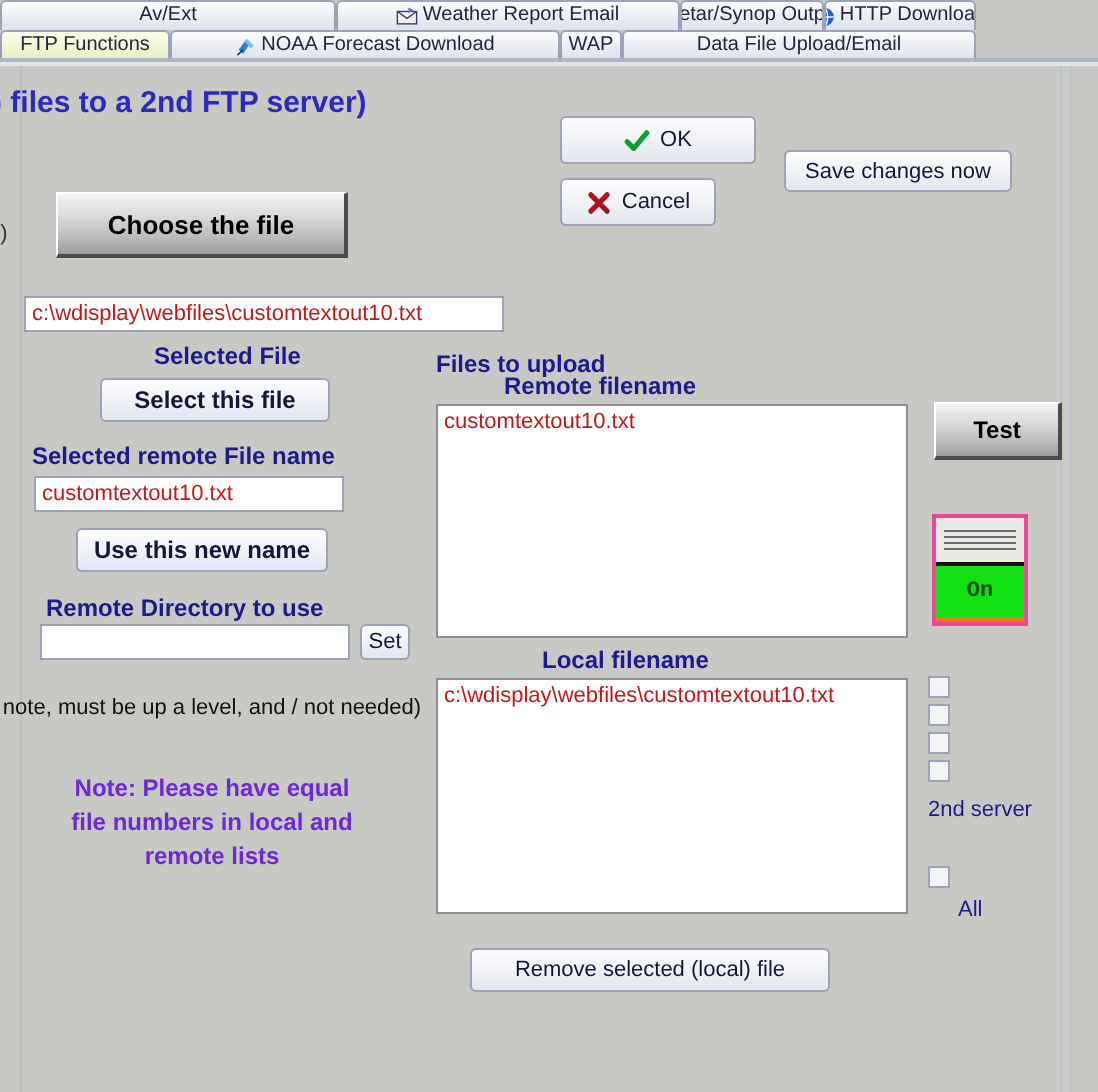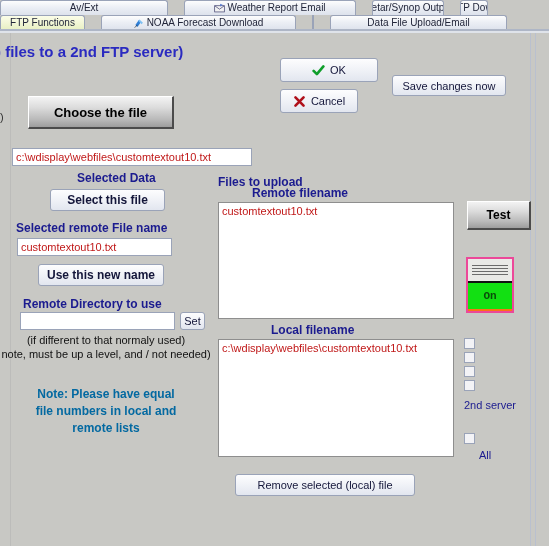--- a/index.html
+++ b/index.html
@@ -23,21 +23,20 @@
     left: 0; top: 0;
     width: 549px; height: 30px;
     background: #c8c8c4;
   }
   .tabrow {
     position: absolute;
     left: 0;
     width: 488px;
     height: 15px;
     display: flex;
-    gap: 16px;
   }
   .tabrow.r1 { top: 0; }
   .tabrow.r2 { top: 15px; }
   .tab {
     height: 15px;
     box-sizing: border-box;
     border: 1px solid #9aa3b8;
     border-bottom: none;
     border-radius: 3px 3px 0 0;
     background: linear-gradient(to bottom, #fdfdfd 0%, #eceff5 45%, #dde2ec 100%);
@@ -190,21 +189,21 @@
     line-height: 13px;
     white-space: nowrap;
     cursor: pointer;
   }
 
   
   .note {
     position: absolute;
     text-align: center;
     font-weight: bold;
-    color: #0369a1;
+    color: #6d28d9;
     font-size: 12px;
     line-height: 17px;
     white-space: nowrap;
   }
   .hint {
     position: absolute;
     text-align: center;
     color: #111;
     font-size: 11px;
     line-height: 14px;
@@ -355,21 +354,21 @@
   </div>
 
   <div class="btn3d" style="left:28px; top:63px; width:146px; height:33px; font-size:13px;">
     <span>Choose the file</span>
   </div>
 
   <div class="tbox" style="left:12px; top:115px; width:240px; height:18px;">
     <span>c:\wdisplay\webfiles\customtextout10.txt</span>
   </div>
 
-  <div class="lbl big" style="left:77px; top:138px;">Selected Data</div>
+  <div class="lbl big" style="left:77px; top:138px;">Selected File</div>
 
   <div class="btnxp" style="left:50px; top:156px; width:115px; height:22px; font-size:12px; font-weight:bold;">
     <span>Select this file</span>
   </div>
 
   <div class="lbl big" style="left:16px; top:188px;">Selected remote File name</div>
 
   <div class="tbox" style="left:17px; top:205px; width:155px; height:18px;">
     <span>customtextout10.txt</span>
   </div>
@@ -381,21 +380,20 @@
   <div class="lbl big" style="left:23px; top:264px;">Remote Directory to use</div>
 
   <div class="tbox" style="left:20px; top:279px; width:155px; height:18px;">
     <span></span>
   </div>
 
   <div class="btnxp" style="left:180px; top:279px; width:25px; height:18px;">
     <span>Set</span>
   </div>
 
-  <div class="hint" style="left:0px; top:300px; width:212px;">(if different to that normaly used)</div>
   <div class="hint" style="left:0px; top:314px; width:212px;">note, must be up a level, and / not needed)</div>
 
   <div class="note" style="left:0px; top:353px; width:212px;">Note: Please have equal</div>
   <div class="note" style="left:0px; top:370px; width:212px;">file numbers in local and</div>
   <div class="note" style="left:0px; top:387px; width:212px;">remote lists</div>
 
   <div class="lbl big" style="left:218px; top:142px;">Files to upload</div>
 
   <div class="lbl big" style="left:252px; top:153px;">Remote filename</div>
 

